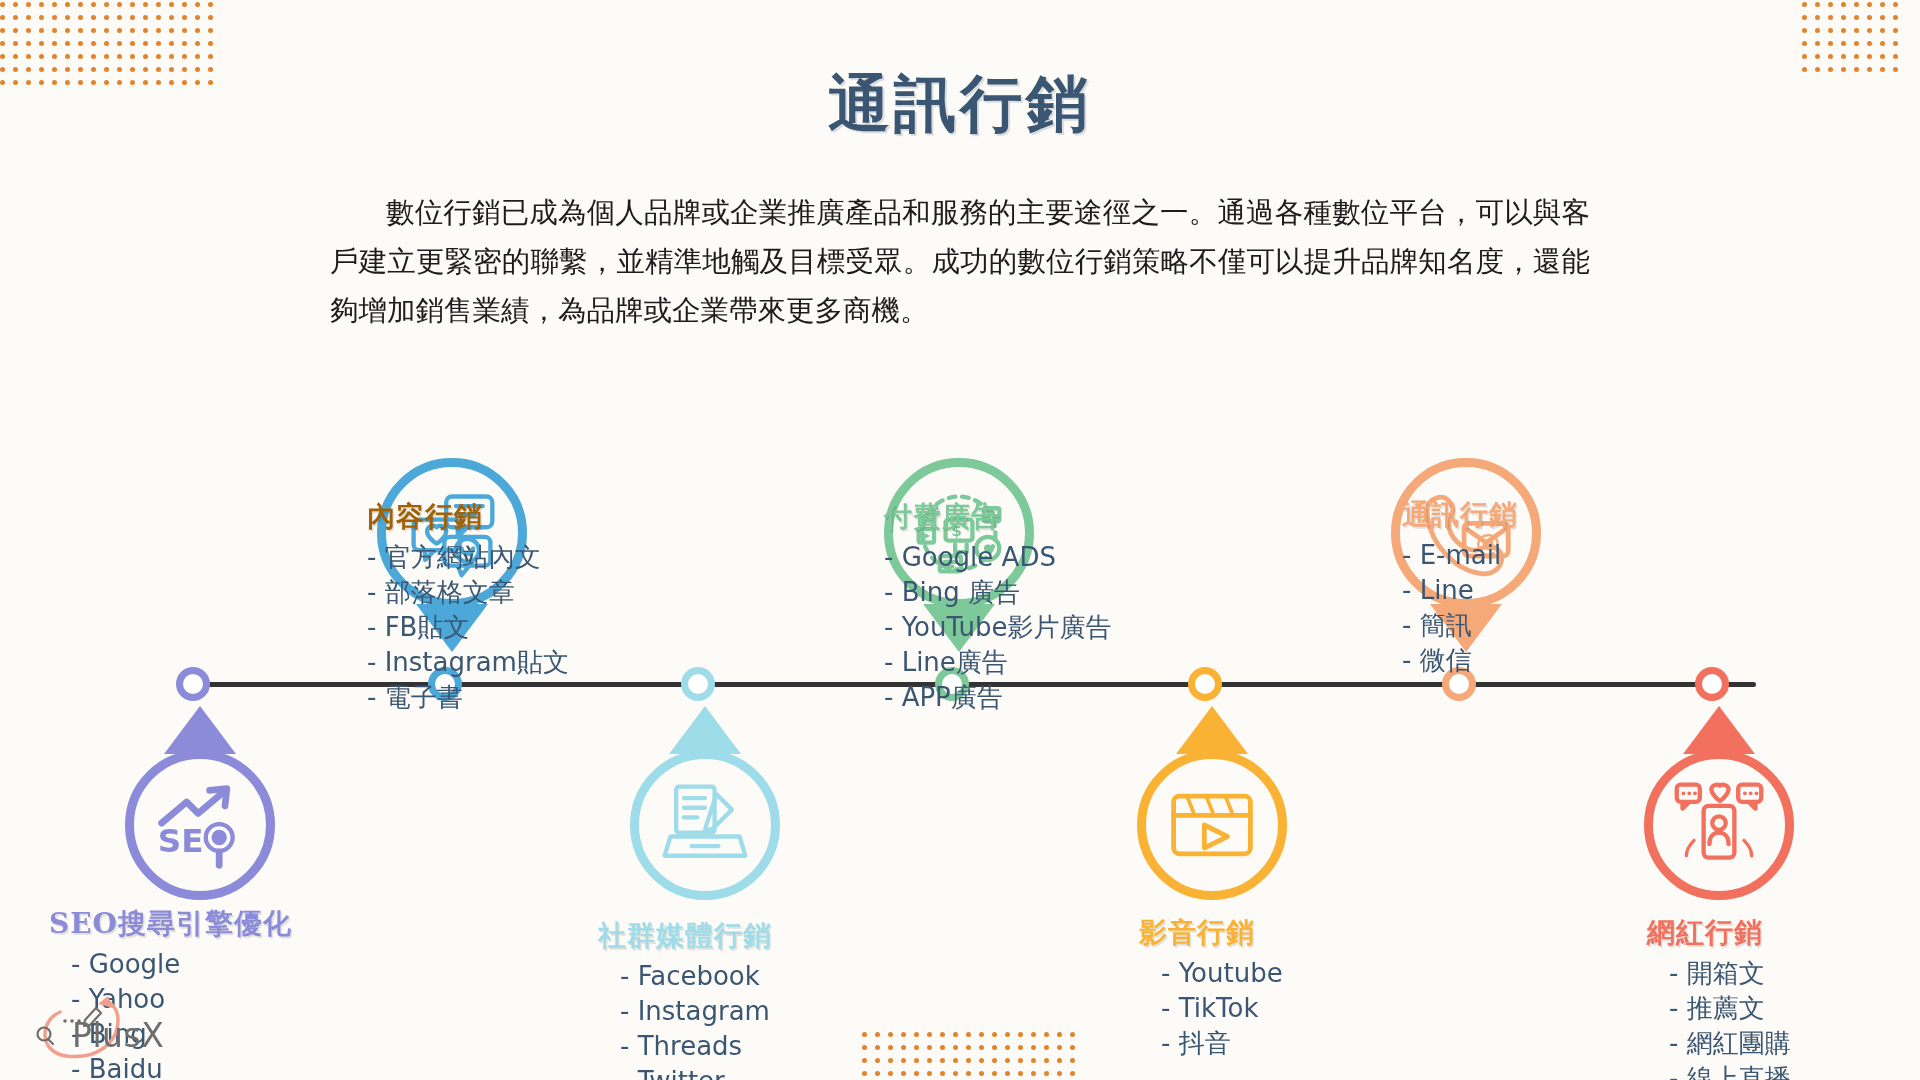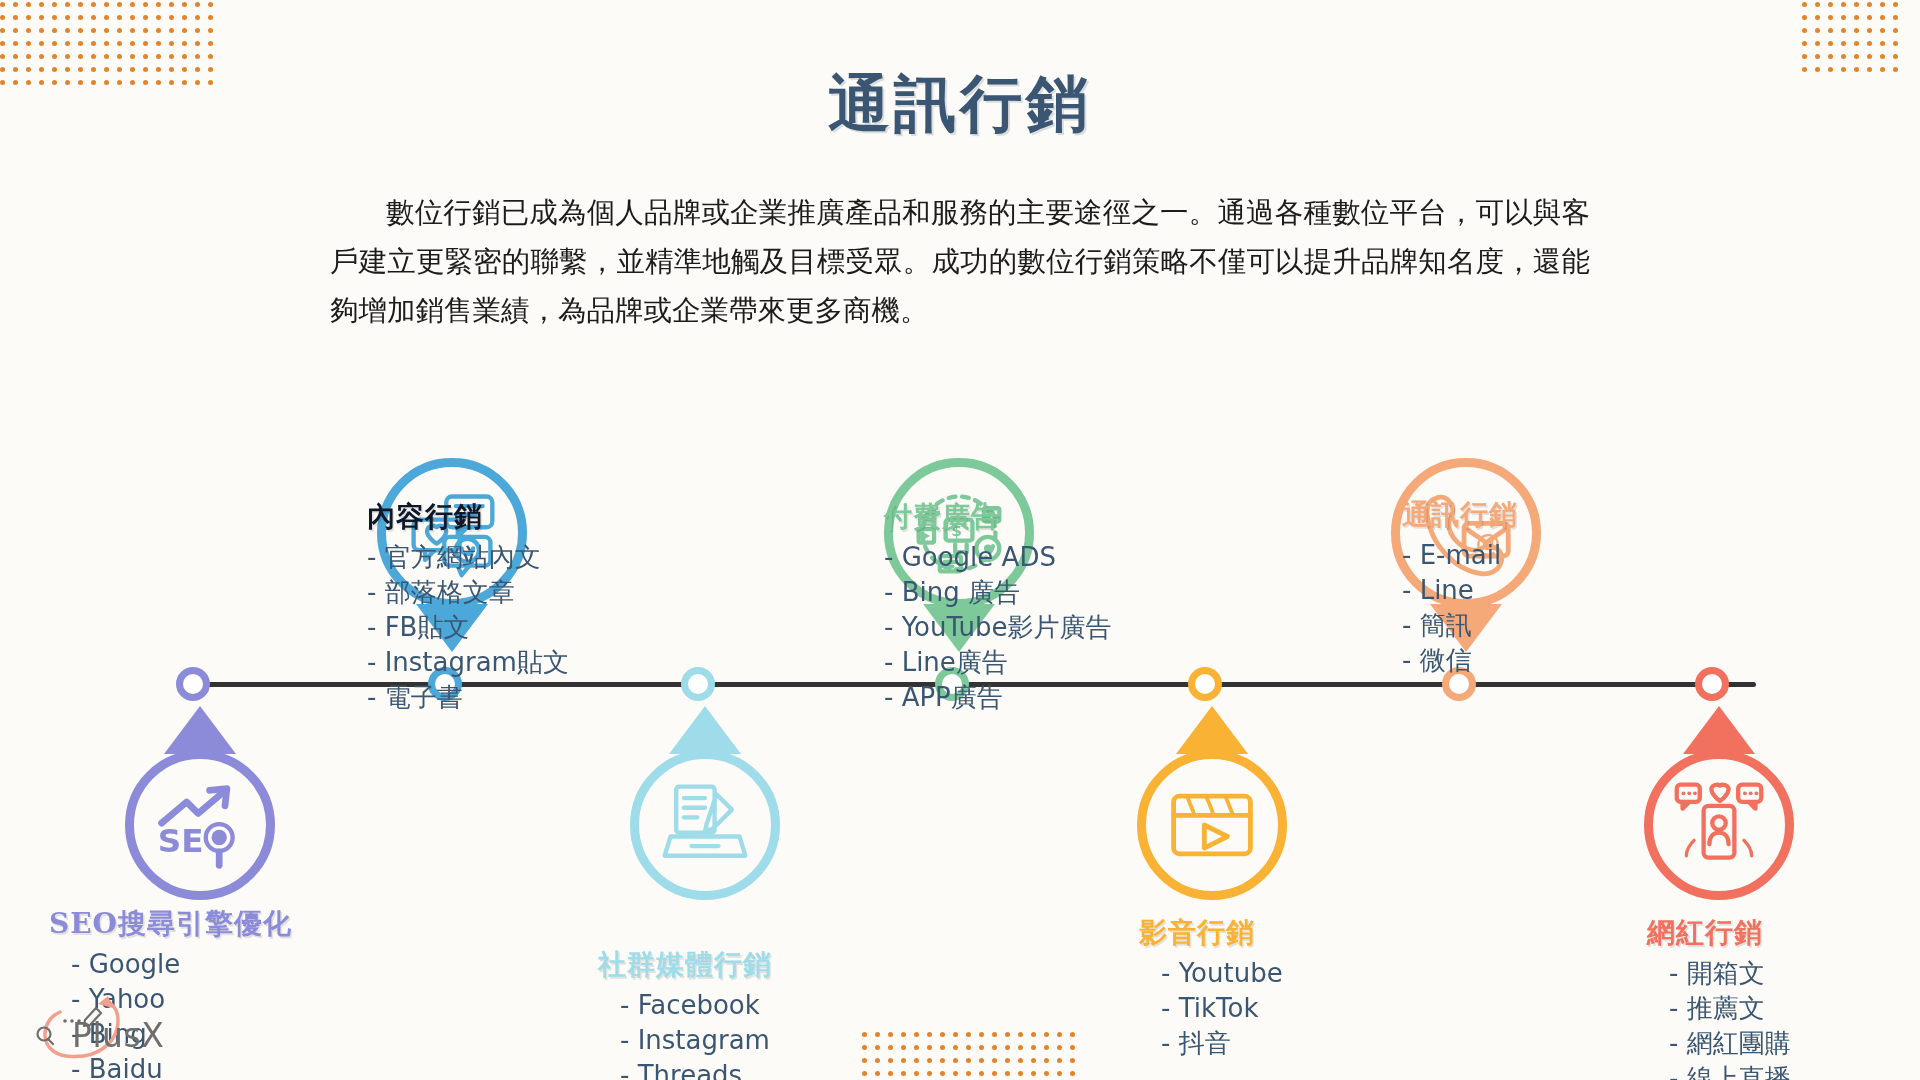--- a/index.html
+++ b/index.html
@@ -506,31 +506,31 @@
       <div class="block indent" style="left: 49px; top: 905px;">
         <div class="heading" style="color: rgb(139, 139, 217);">SEO搜尋引擎優化</div>
         <ul>
           <li>Google</li>
           <li>Yahoo</li>
           <li>Bing</li>
           <li>Baidu</li>
         </ul>
       </div>
       <div class="block" style="left: 367px; top: 498px;">
-        <div class="heading" style="color: #0f172a;">內容行銷</div>
+        <div class="heading" style="color: #a16207;">內容行銷</div>
         <ul>
           <li>官方網站內文</li>
           <li>部落格文章</li>
           <li>FB貼文</li>
           <li>Instagram貼文</li>
           <li>電子書</li>
         </ul>
       </div>
       <div class="block indent" style="left: 598px; top: 917px;">
-        <div class="heading" style="color: rgb(157, 220, 232); margin-top: 29px;">社群媒體行銷</div>
+        <div class="heading" style="color: rgb(157, 220, 232);">社群媒體行銷</div>
         <ul>
           <li>Facebook</li>
           <li>Instagram</li>
           <li>Threads</li>
           <li>Twitter</li>
         </ul>
       </div>
       <div class="block" style="left: 884px; top: 498px;">
         <div class="heading" style="color: rgb(125, 201, 154);">付費廣告</div>
         <ul>

